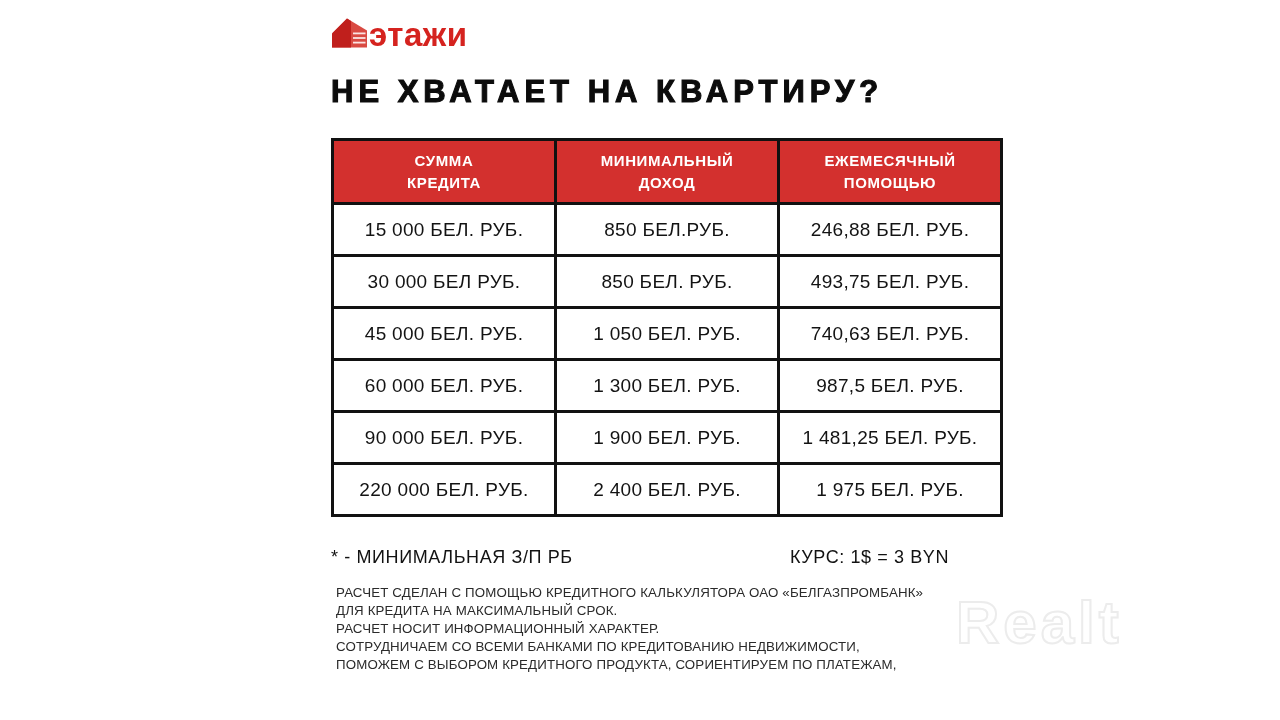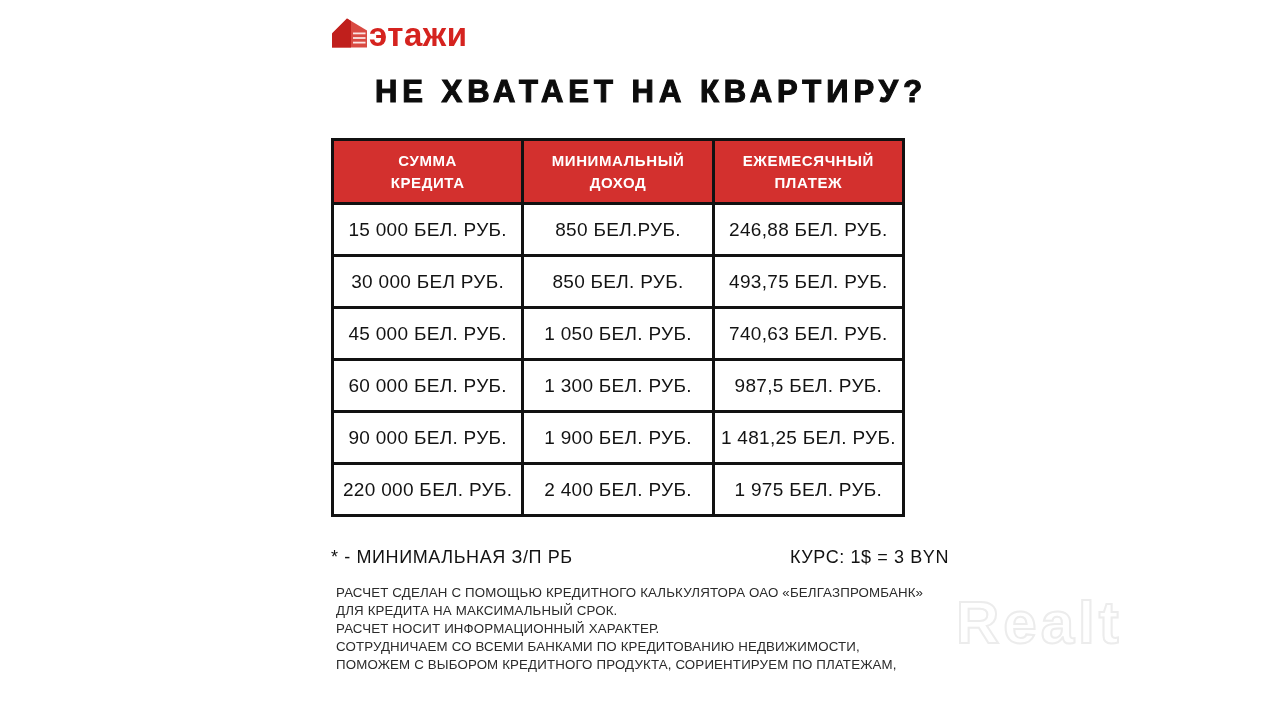--- a/index.html
+++ b/index.html
@@ -25,25 +25,24 @@
   }
   .page-title {
     position: absolute; left: 331px; top: 74px;
     width: 640px;
     color: #0c0c0c;
     font-size: 31px;
     font-weight: bold;
     -webkit-text-stroke: 1.1px #0c0c0c;
     letter-spacing: 5px;
     white-space: nowrap;
-    text-align: center;
   }
   table.loan-table {
     position: absolute; left: 331px; top: 138px;
-    width: 574px;
+    width: 672px;
     border-collapse: collapse;
     table-layout: fixed;
     border-radius: 13px;
   }
   .loan-table th {
     background: #d3302e;
     color: #ffffff;
     border: 3px solid #111111;
     height: 64px;
     font-size: 15px;
@@ -116,21 +115,21 @@
       <th>
         <span class="hline">СУММА</span>
         <span class="hline">КРЕДИТА</span>
       </th>
       <th>
         <span class="hline">МИНИМАЛЬНЫЙ</span>
         <span class="hline">ДОХОД</span>
       </th>
       <th>
         <span class="hline">ЕЖЕМЕСЯЧНЫЙ</span>
-        <span class="hline">ПЛАТЕЖ</span>
+        <span class="hline">ПОМОЩЬЮ</span>
       </th>
     </tr>
   </thead>
   <tbody>
     <tr>
       <td>15 000 БЕЛ. РУБ.</td>
       <td>850 БЕЛ.РУБ.</td>
       <td>246,88 БЕЛ. РУБ.</td>
     </tr>
     <tr>

